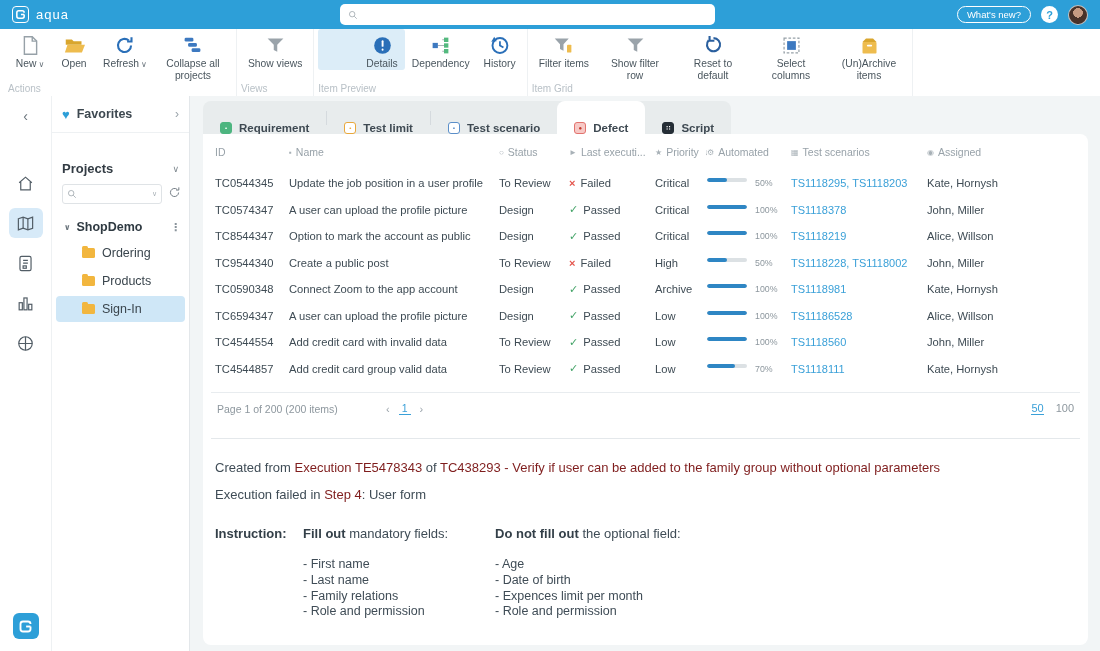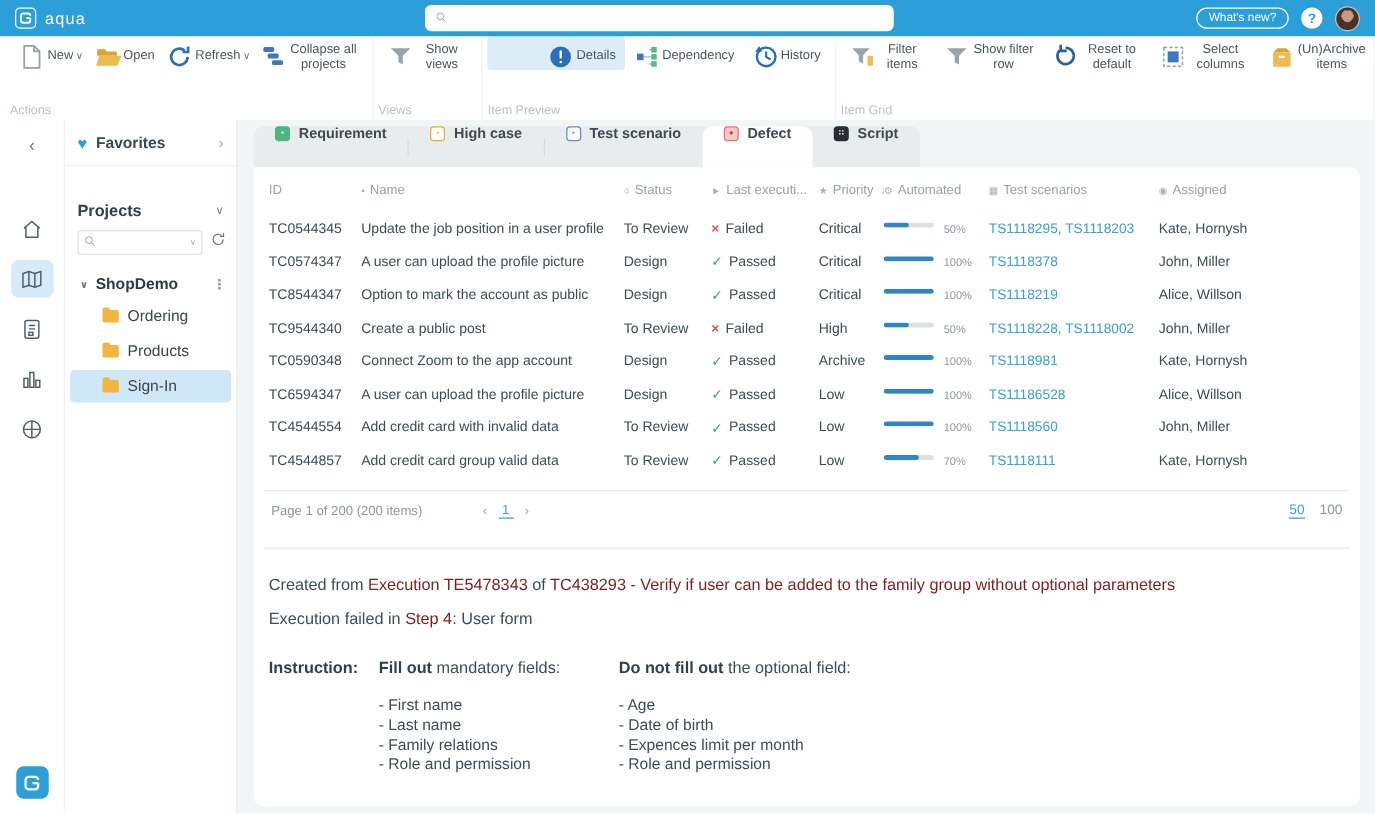--- a/index.html
+++ b/index.html
@@ -18,21 +18,21 @@
   .topright { margin-left:auto; display:flex; align-items:center; gap:10px; }
   .whatsnew { background:transparent; border:1px solid #fff; color:#fff; font-size:9.5px; border-radius:10px; padding:2px 9px; cursor:pointer; }
   .helpdot { width:17px; height:17px; background:#fff; color:#2d9fd8; border-radius:50%; font-size:11px; font-weight:bold; display:flex; align-items:center; justify-content:center; }
   .avatar { width:20px; height:20px; border-radius:50%; background:radial-gradient(circle at 50% 38%, #c79b82 0 33%, #493229 34% 72%, #2e211d 73%); border:1px solid rgba(255,255,255,.7); }
 
   
   .toolbar { height:67px; background:#fff; display:flex; padding-left:4px; flex:0 0 auto; }
   .tgroup { display:flex; flex-direction:column; border-right:1px solid #eef1f3; padding:0 4px; }
   .tbtns { display:flex; flex:1; align-items:flex-start; }
   .tglabel { font-size:10px; color:#b9c1c7; text-align:left; padding-bottom:2px; }
-  .tbtn { display:flex; flex-direction:row; align-items:center; gap:2px; padding:5px 7px 0; border-radius:3px; cursor:pointer; min-width:44px; }
+  .tbtn { display:flex; flex-direction:column; align-items:center; gap:2px; padding:5px 7px 0; border-radius:3px; cursor:pointer; min-width:44px; }
   .tbtn.active { background:#dcedf8;padding-left:48px; }
   .ticon { height:22px; display:flex; align-items:center; justify-content:center; }
   .ticon svg { width:21px; height:21px; }
   .tlabel { font-size:10.3px; color:#4a565e; line-height:11.5px; text-align:center; max-width:64px; }
   .chev { font-size:8px; color:#6a747c; margin-left:2px; }
 
   
   .bodyrow { flex:1; display:flex; min-height:0; }
   .rail { width:52px; background:#fff; border-right:1px solid #eef1f3; display:flex; flex-direction:column; align-items:center; padding-top:10px; flex:0 0 auto; }
   .railchev { font-size:14px; color:#6a747c; cursor:pointer; padding:2px 8px; }
@@ -63,21 +63,21 @@
   .kebab { margin-left:auto; color:#8a949c; font-size:11px; }
   .treeitem { display:flex; align-items:center; gap:7px; padding:6px 8px 6px 26px; margin:2px 4px; border-radius:4px; color:#3a454d; cursor:pointer; }
   .treeitem.selected { background:#cfe7f7;align-items:center; }
   .folder { width:13px; height:10px; background:#f2b63e; border-radius:1.5px; position:relative; flex:0 0 auto; }
   .folder::before { content:""; position:absolute; top:-2.5px; left:0; width:6px; height:3px; background:#f2b63e; border-radius:1.5px 1.5px 0 0; }
 
   
   .content { flex:1; background:#f2f5f6; display:flex; flex-direction:column; padding:5px 12px 6px 13px; min-width:0; }
   .tabsrow { display:flex; }
   .tabsbox { display:inline-flex; background:#e8eced; border-radius:8px 8px 0 0; align-items:stretch; height:33px; }
-  .tab { display:flex; align-items:flex-start; gap:7px; padding:0 17px; font-size:11.5px; font-weight:600; color:#3e4952; cursor:pointer; border-radius:8px 8px 0 0; position:relative; }
+  .tab { display:flex; align-items:flex-end; gap:7px; padding:0 17px; font-size:11.5px; font-weight:600; color:#3e4952; cursor:pointer; border-radius:8px 8px 0 0; position:relative; }
   .tab.active { background:#fff; }
   .tabsep { width:1px; height:14px; background:#d5dade; align-self:center; }
   .tabicon { width:12px; height:12px; border-radius:3px; border:1.5px solid; display:flex; align-items:center; justify-content:center; font-size:6px; line-height:6px; flex:0 0 auto; }
 
   .card { background:#fff; border-radius:0 8px 8px 8px; flex:1; display:flex; flex-direction:column; padding:0 8px; min-height:0; }
   .trow { display:grid; grid-template-columns:74px 210px 70px 86px 52px 84px 136px 1fr; align-items:center; padding:0 4px; }
   .thead { height:36px; color:#98a2a9; font-size:10.5px; }
   .th { display:flex; align-items:center; gap:4px; white-space:nowrap; overflow:hidden; }
   .hic { font-size:8px; color:#a8b1b7; }
   .sort { font-size:9px; color:#7c868d; margin-left:2px; }
@@ -390,21 +390,21 @@
     <main class="content">
       <div class="tabsrow">
         <div class="tabsbox">
           <div class="tab">
             <span class="tabicon" style="background: rgb(77, 181, 128); border-color: rgb(77, 181, 128); color: rgb(255, 255, 255);">•</span>
             <span>Requirement</span>
           </div>
           <div class="tabsep"></div>
           <div class="tab">
             <span class="tabicon" style="background: rgb(255, 255, 255); border-color: rgb(233, 168, 60); color: rgb(233, 168, 60);">•</span>
-            <span>High case</span>
+            <span>Test limit</span>
           </div>
           <div class="tabsep"></div>
           <div class="tab">
             <span class="tabicon" style="background: rgb(255, 255, 255); border-color: rgb(91, 143, 201); color: rgb(91, 143, 201);">▪</span>
             <span>Test scenario</span>
           </div>
           <div class="tab active">
             <span class="tabicon" style="background: rgb(247, 201, 198); border-color: rgb(226, 115, 110); color: rgb(192, 57, 43);">●</span>
             <span>Defect</span>
           </div>

